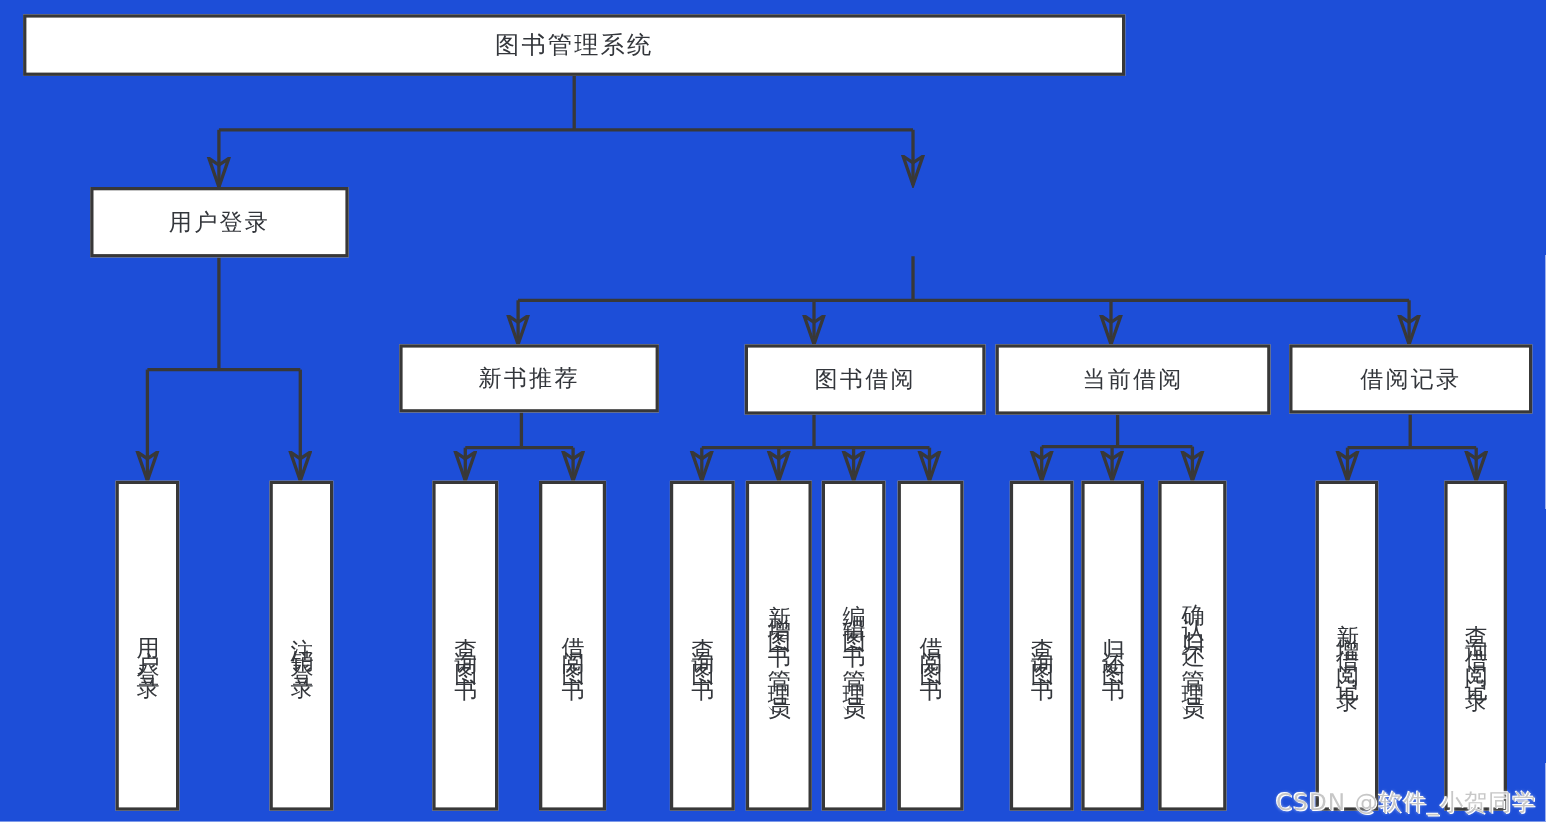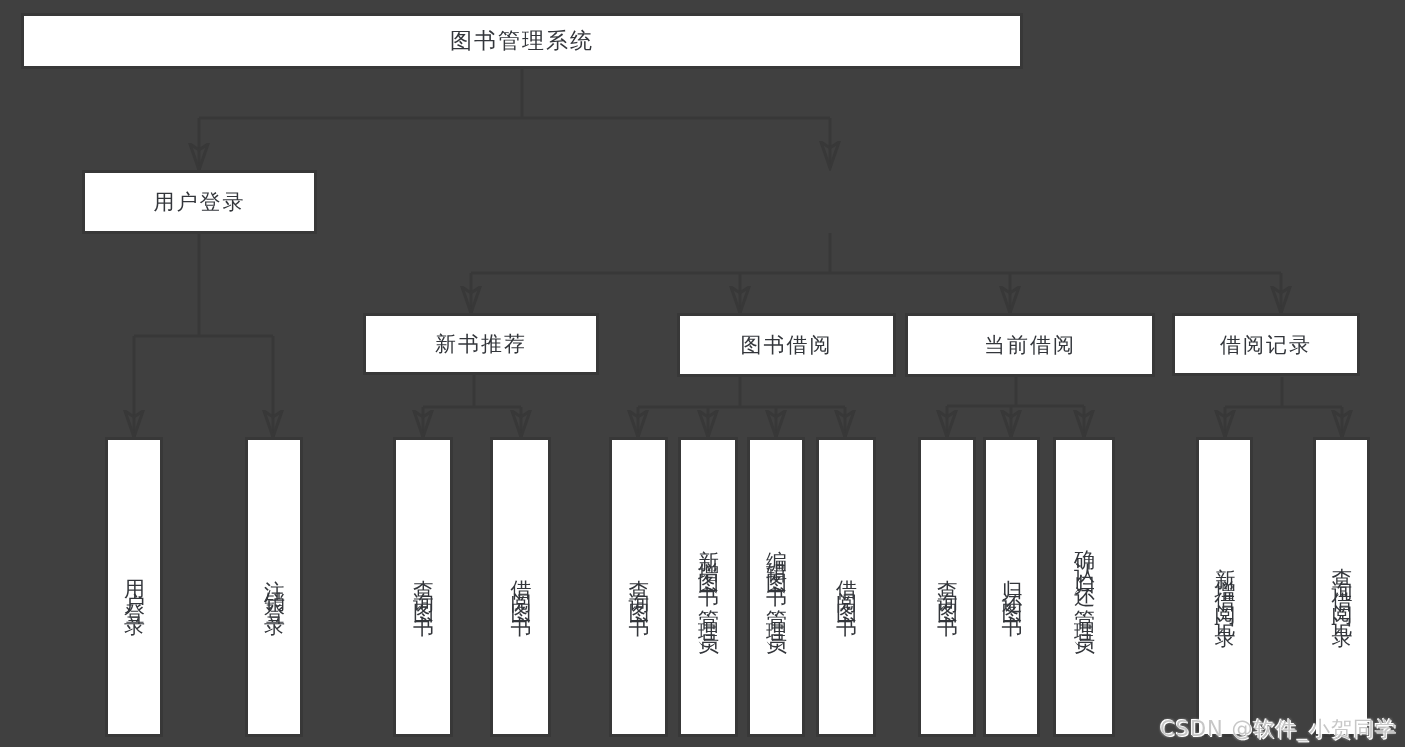--- a/index.html
+++ b/index.html
@@ -1,20 +1,20 @@
 <!DOCTYPE html>
 <html><head>
 <meta charset="utf-8">
 <style>
   html, body { margin: 0; padding: 0; background: #ffffff; }
   .stage {
     position: relative;
     width: 1405px;
     height: 747px;
-    background: #404040;
+    background: #1d4ed8;
     font-family: "DejaVu Sans", sans-serif;
     overflow: hidden;
   }
   .edges {
     position: absolute;
     left: 0; top: 0;
     width: 1405px; height: 747px;
     z-index: 1;
   }
   .edges path, .edges line {
@@ -125,21 +125,21 @@
 
   <div class="node hbox" style="left:363px; top:313px; width:236px; height:62px;">
     <span>新书推荐</span>
   </div>
   <div class="node hbox" style="left:632px; top:313px; width:219px; height:64px;margin-left:45px;">
     <span>图书借阅</span>
   </div>
   <div class="node hbox" style="left:905px; top:313px; width:250px; height:64px;">
     <span>当前借阅</span>
   </div>
-  <div class="node hbox" style="left:1172px; top:313px; width:188px; height:63px;">
+  <div class="node hbox" style="left:1172px; top:313px; width:221px; height:63px;">
     <span>借阅记录</span>
   </div>
 
   <div class="node vbox" style="left:105px; top:437px; width:58px; height:300px;">
     <span class="vtext">用户登录</span>
   </div>
   <div class="node vbox" style="left:245px; top:437px; width:58px; height:300px;">
     <span class="vtext">注销登录</span>
   </div>
 

